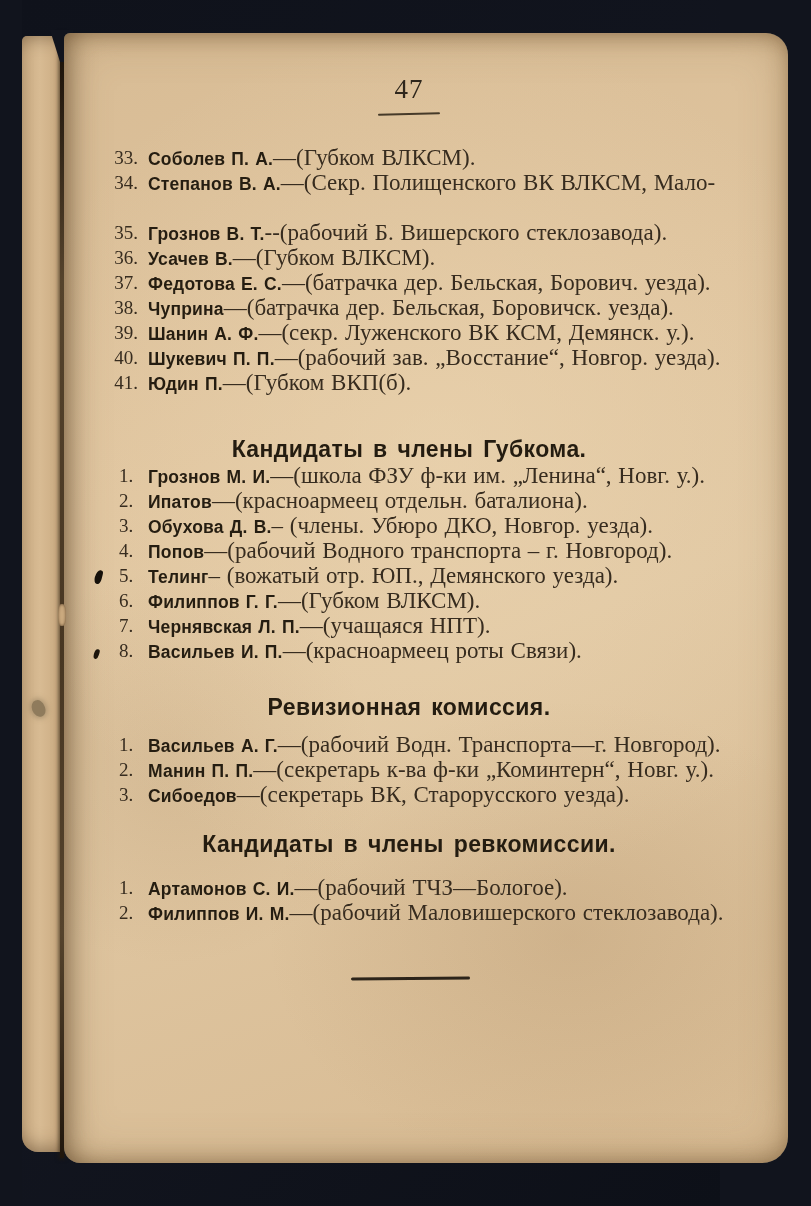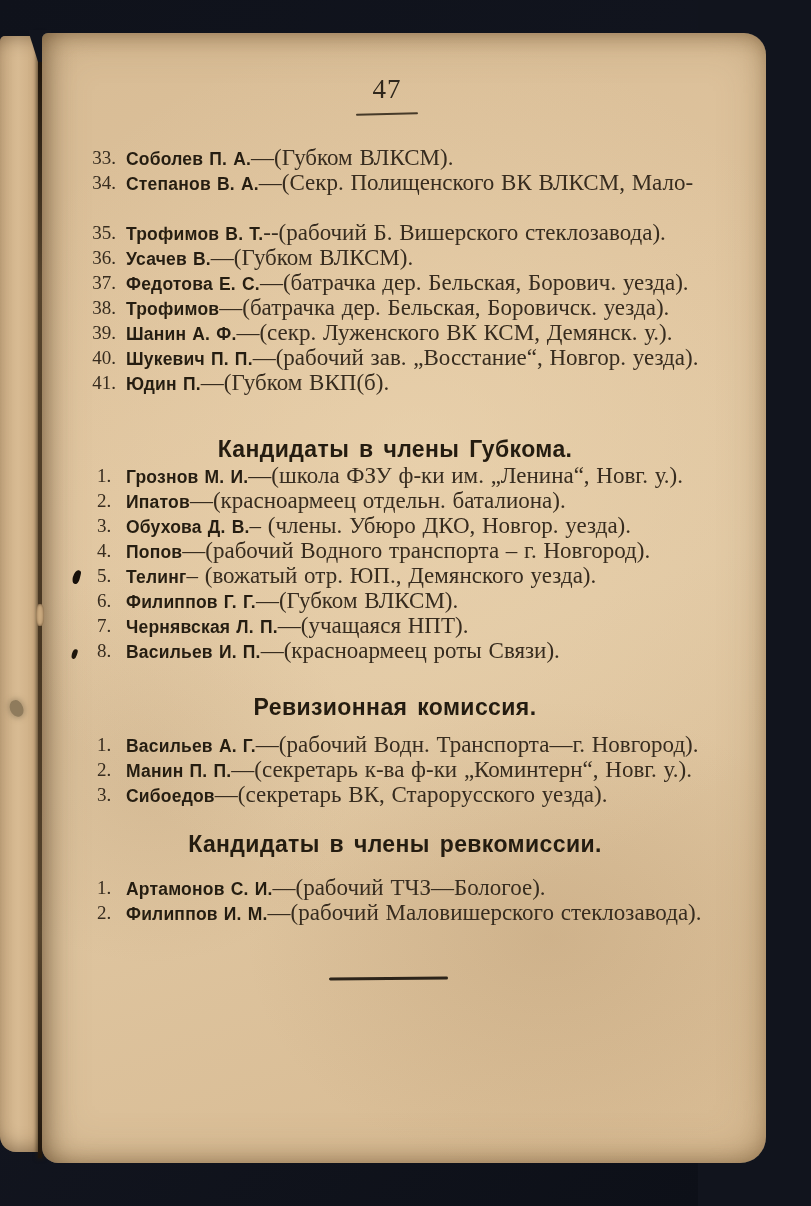--- a/index.html
+++ b/index.html
@@ -2,21 +2,21 @@
 <html><head>
 <meta charset="utf-8">
 <style>
   html,body{margin:0;padding:0;}
   body{
     width:811px;height:1206px;
     background:#11141d;
     overflow:hidden;
     font-family:"Liberation Serif", serif;
   }
-  .scene{position:relative;width:698px;height:1206px;background:linear-gradient(135deg,#0f121b 0%,#12151f 55%,#0d1018 100%);}
+  .scene{position:relative;width:698px;height:1206px;background:linear-gradient(135deg,#0f121b 0%,#12151f 55%,#0d1018 100%);margin-left:22px;}
 
   
   .facing-edge{
     position:absolute;left:0;top:36px;width:40px;height:1116px;
     background:linear-gradient(to right,#c9ab83 0%,#d8bb93 45%,#cdae85 85%,#a98d68 100%);
     border-radius:5px 0 0 16px;
     box-shadow:inset 0 12px 18px -10px rgba(80,58,34,.5), inset 0 -14px 18px -10px rgba(80,58,34,.5);
   }
   
   .gutter{
@@ -70,21 +70,20 @@
     font-size:17.5px;color:#251d11;letter-spacing:.2px;
   }
   .rest{font-size:23px;color:#372c1f;}
   .rest2{display:block;font-size:19px;color:#372c1f;}
 
   .heading{
     position:absolute;left:0;width:690px;text-align:center;
     font-family:"Liberation Sans", sans-serif;font-weight:700;
     font-size:23px;color:#241c10;letter-spacing:.4px;word-spacing:3px;
     line-height:26px;
-    padding-left:8px;
   }
 
   .footer-rule{
     position:absolute;left:287px;top:944px;width:119px;height:3px;
     background:#2c241a;border-radius:2px;transform:rotate(-.4deg);
   }
 
   
   .mark-a{position:absolute;left:31px;top:537px;width:7px;height:14px;background:#16100a;
     border-radius:70% 30% 50% 50%;transform:rotate(14deg);}
@@ -109,30 +108,30 @@
     <div class="pagenum-rule"></div>
 
     <div>
       <div class="item" style="top:112px">
         <span class="num">33.</span><span class="name">Соболев П. А.</span><span class="rest">—(Губком ВЛКСМ).</span>
       </div>
       <div class="item" style="top:137px">
         <span class="num">34.</span><span class="name">Степанов В. А.</span><span class="rest">—(Секр. Полищенского ВК ВЛКСМ, Мало-</span>
       </div>
       <div class="item" style="top:187px">
-        <span class="num">35.</span><span class="name">Трофимов В. Т.</span><span class="rest">--(рабочий Б. Вишерского стеклозавода).</span>
+        <span class="num">35.</span><span class="name">Грознов В. Т.</span><span class="rest">--(рабочий Б. Вишерского стеклозавода).</span>
       </div>
       <div class="item" style="top:212px">
         <span class="num">36.</span><span class="name">Усачев В.</span><span class="rest">—(Губком ВЛКСМ).</span>
       </div>
       <div class="item" style="top:237px">
         <span class="num">37.</span><span class="name">Федотова Е. С.</span><span class="rest">—(батрачка дер. Бельская, Борович. уезда).</span>
       </div>
       <div class="item" style="top:262px">
-        <span class="num">38.</span><span class="name">Трофимов</span><span class="rest">—(батрачка дер. Бельская, Боровичск. уезда).</span>
+        <span class="num">38.</span><span class="name">Чуприна</span><span class="rest">—(батрачка дер. Бельская, Боровичск. уезда).</span>
       </div>
       <div class="item" style="top:287px">
         <span class="num">39.</span><span class="name">Шанин А. Ф.</span><span class="rest">—(секр. Луженского ВК КСМ, Демянск. у.).</span>
       </div>
       <div class="item" style="top:312px">
         <span class="num">40.</span><span class="name">Шукевич П. П.</span><span class="rest">—(рабочий зав. „Восстание“, Новгор. уезда).</span>
       </div>
       <div class="item" style="top:337px">
         <span class="num">41.</span><span class="name">Юдин П.</span><span class="rest">—(Губком ВКП(б).</span>
       </div>

